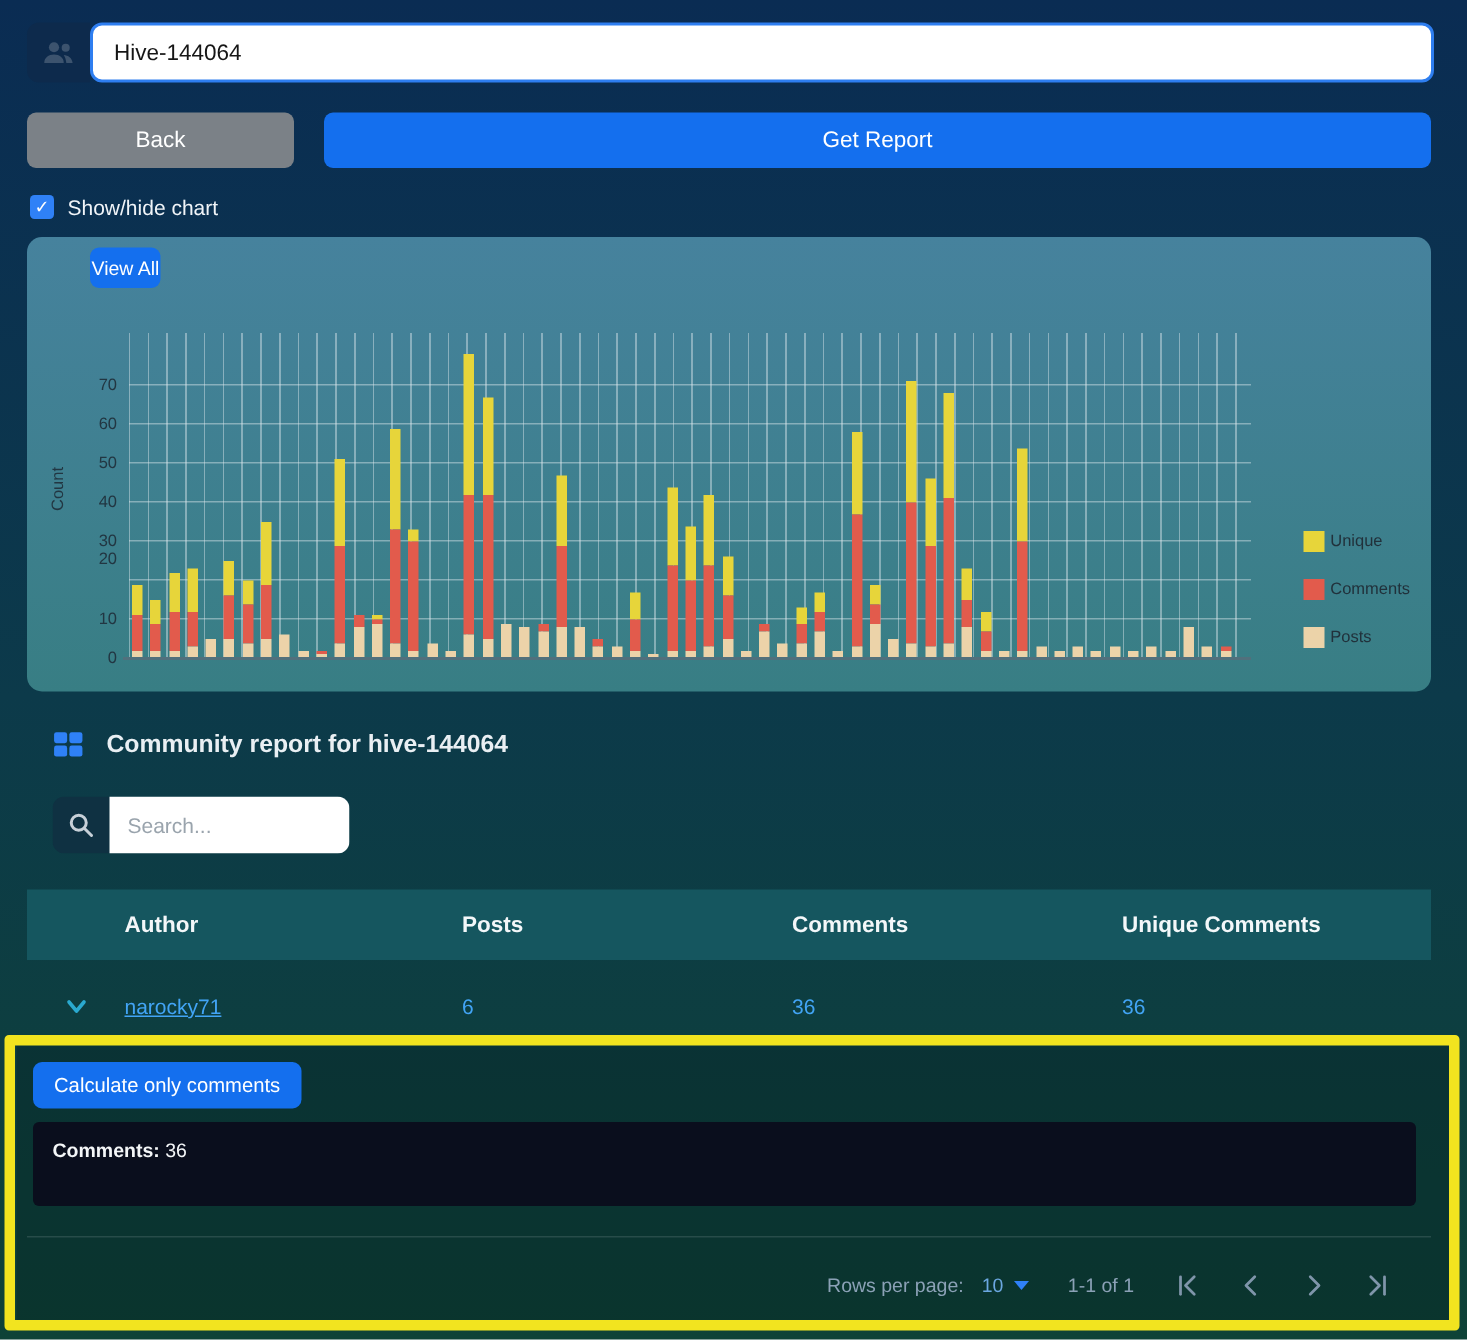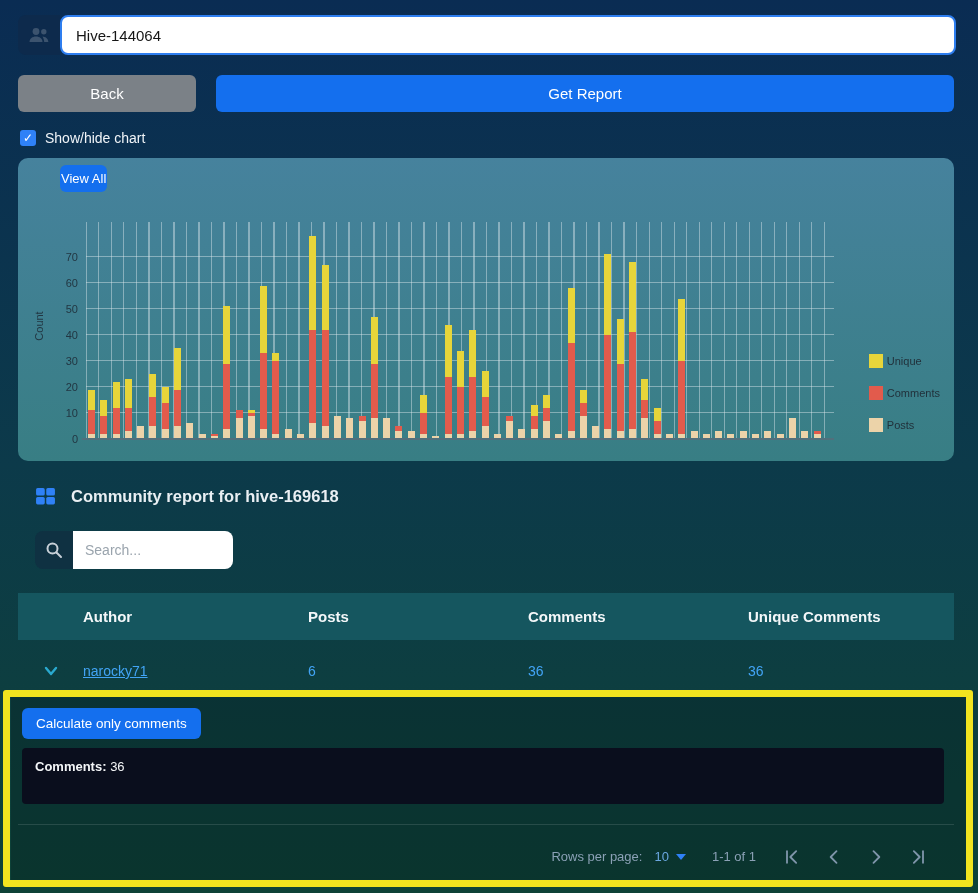--- a/index.html
+++ b/index.html
@@ -350,21 +350,21 @@
         <div class="bar">
           <div style="height: 2.6px; background: rgb(226, 91, 76);"></div>
           <div style="height: 5.2px; background: rgb(236, 211, 169);"></div>
         </div>
       </div>
     <div class="axis-line"></div>
   <div class="ytick" style="bottom: -6px;">0</div>
       <div class="hgrid" style="bottom: 26px;"></div>
       <div class="ytick" style="bottom: 20px;">10</div>
       <div class="hgrid" style="bottom: 52px;"></div>
-      <div class="ytick" style="bottom: 46px;">20</div>
+      <div class="ytick" style="bottom: 60px;">20</div>
       <div class="hgrid" style="bottom: 78px;"></div>
       <div class="ytick" style="bottom: 72px;">30</div>
       <div class="hgrid" style="bottom: 104px;"></div>
       <div class="ytick" style="bottom: 98px;">40</div>
       <div class="hgrid" style="bottom: 130px;"></div>
       <div class="ytick" style="bottom: 124px;">50</div>
       <div class="hgrid" style="bottom: 156px;"></div>
       <div class="ytick" style="bottom: 150px;">60</div>
       <div class="hgrid" style="bottom: 182px;"></div>
       <div class="ytick" style="bottom: 176px;">70</div>
@@ -388,21 +388,21 @@
 
 <div class="abs report-header">
   <span style="display:flex;">
     <svg width="21" height="21" viewBox="0 0 20 20">
       <rect x="1" y="2" width="8.3" height="7" rx="1.5" fill="#2f81f7"></rect>
       <rect x="10.7" y="2" width="8.3" height="7" rx="1.5" fill="#2f81f7"></rect>
       <rect x="1" y="10.5" width="8.3" height="7" rx="1.5" fill="#2f81f7"></rect>
       <rect x="10.7" y="10.5" width="8.3" height="7" rx="1.5" fill="#2f81f7"></rect>
     </svg>
   </span>
-  <span class="report-title">Community report for hive-169618</span>
+  <span class="report-title">Community report for hive-144064</span>
 </div>
 
 <div class="abs search-bar">
   <div class="search-icon-box">
     <svg width="18" height="18" viewBox="0 0 18 18" fill="none" stroke="#c7d0d8" stroke-width="2" stroke-linecap="round">
       <circle cx="7.5" cy="7.5" r="5"></circle>
         <line x1="11.5" y1="11.5" x2="16" y2="16"></line>
     </svg>
   </div>
   <input class="search-input" type="text" placeholder="Search..." style="">

